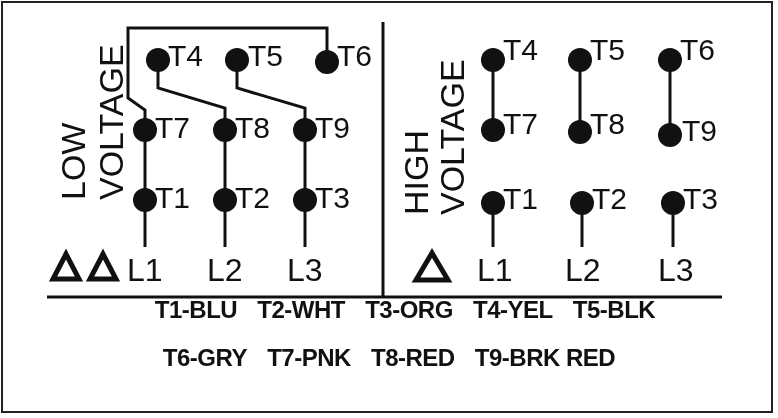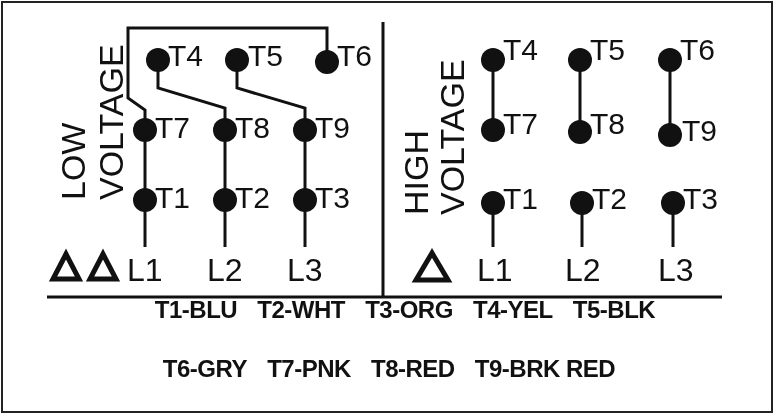--- a/index.html
+++ b/index.html
@@ -2,21 +2,21 @@
 <html><head>
 <meta charset="utf-8">
 <style>
   html, body { margin:0; padding:0; background:#ffffff; }
   body { width:778px; height:418px; position:relative; overflow:hidden; font-family:"Liberation Sans", sans-serif; }
   .frame { position:absolute; left:1px; top:1px; width:772px; height:412px; border:2px solid #222; box-sizing:border-box; }
   svg.diagram { position:absolute; left:0; top:0; }
   .legend { position:absolute; left:0; width:778px; text-align:center; font-family:"Liberation Sans", sans-serif; font-weight:bold; font-size:24px; color:#111; letter-spacing:-0.5px; }
   .legend span { display:inline-block; margin:0 7px; }
   .row1 { top:296px; padding-left:16px; }
-  .row2 { top:355px; }
+  .row2 { top:344px; }
 </style>
 </head>
 <body>
 
 <div class="frame"></div>
 
 <svg class="diagram" width="778" height="418" viewBox="0 0 778 418" font-family="Liberation Sans, sans-serif" fill="#111">
 
   <line x1="383" y1="22" x2="383" y2="297" stroke="#111" stroke-width="3"></line>
   <line x1="47" y1="297" x2="722" y2="297" stroke="#111" stroke-width="3"></line>

